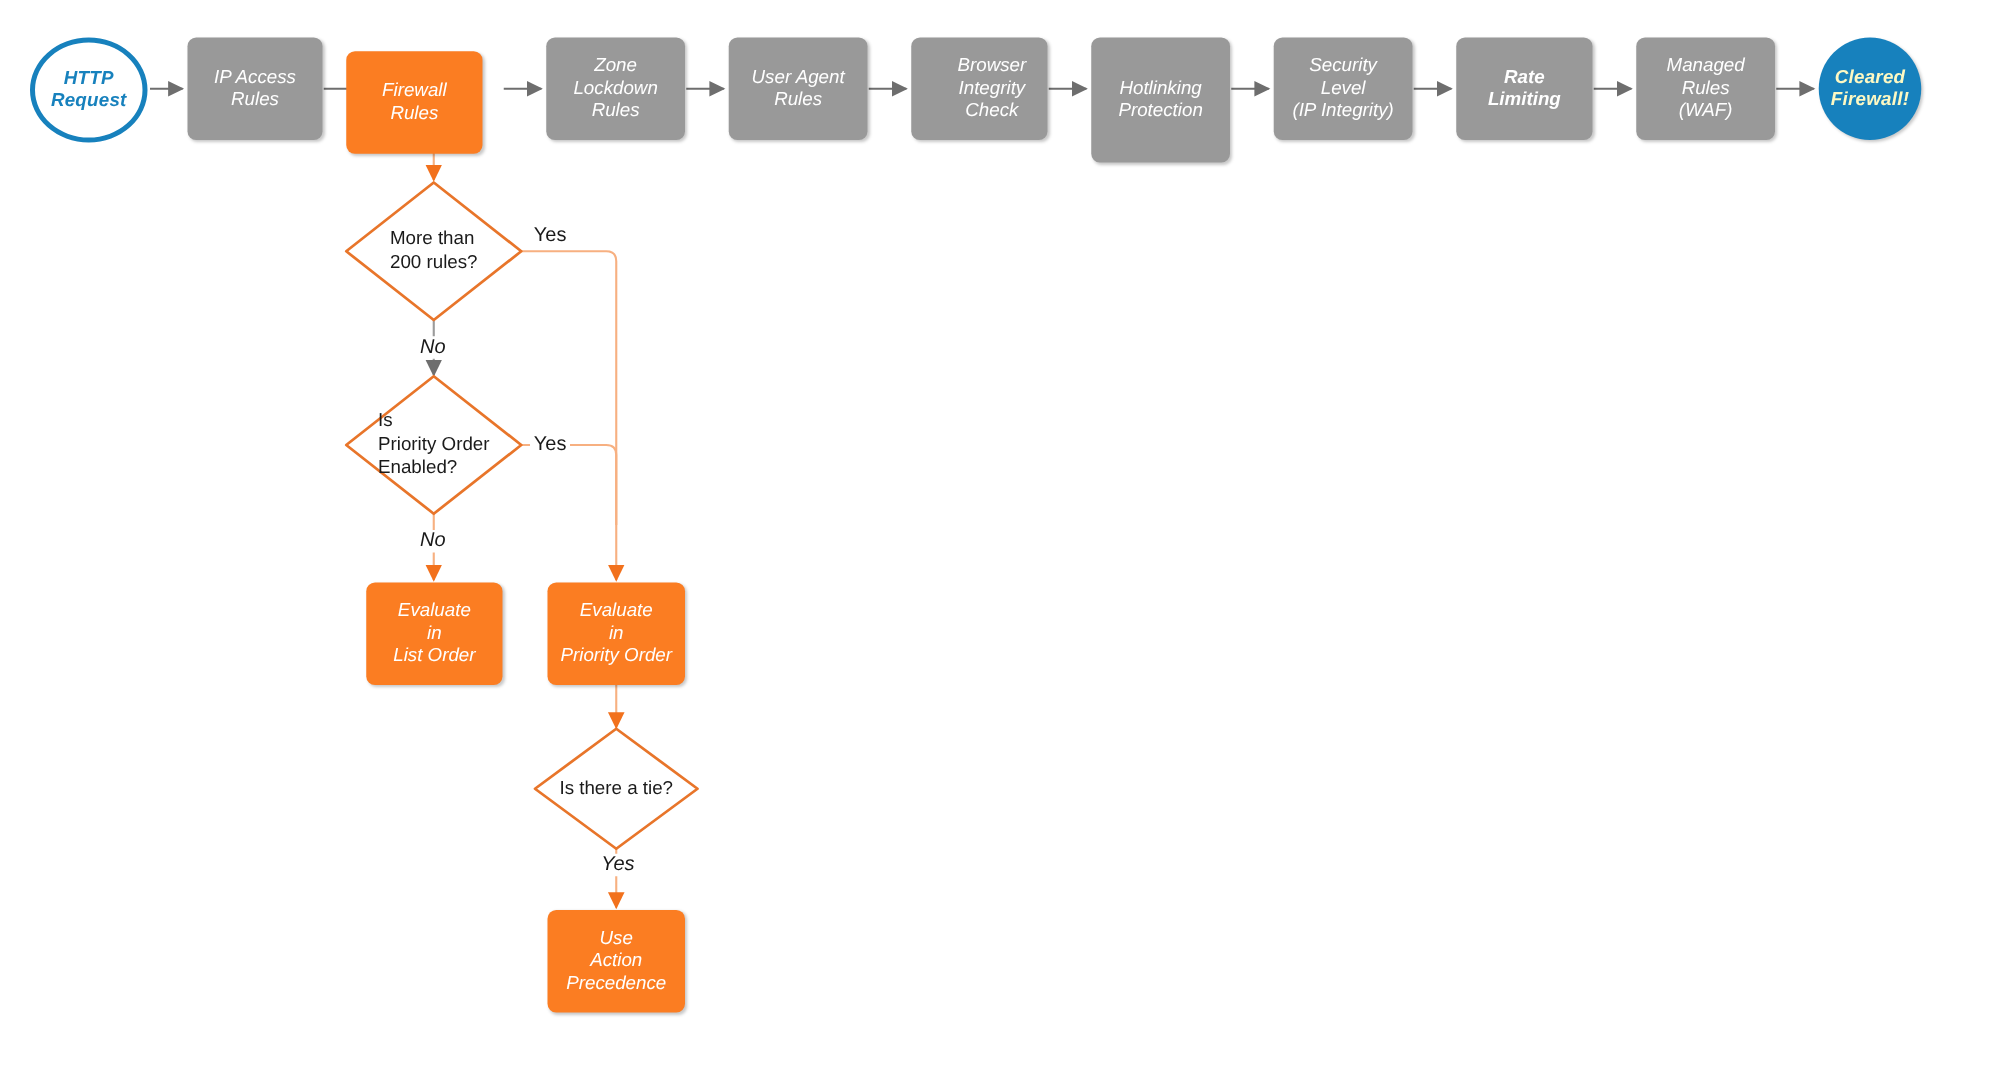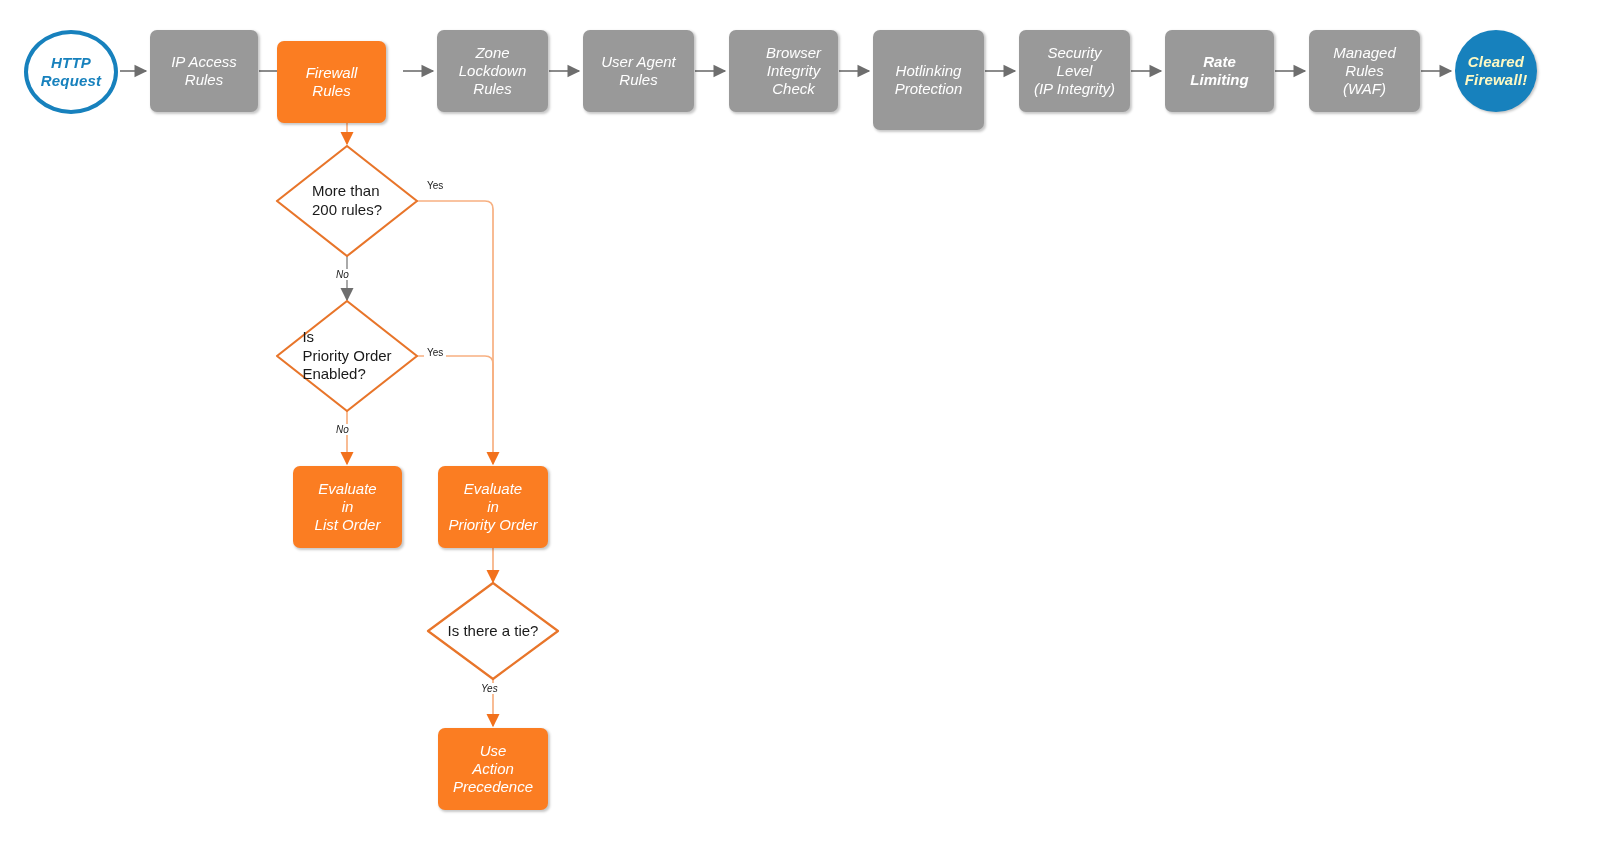--- a/index.html
+++ b/index.html
@@ -80,21 +80,21 @@
     text-align: left;
     font-size: 15px;
     color: #1a1a1a;
     line-height: 1.25;
     white-space: pre-line;
   }
 
   
   .elabel {
     position: absolute;
-    font-size: 10px;
+    font-size: 16px;
     color: #1a1a1a;
     background: #ffffff;
     padding: 0 3px;
     white-space: nowrap;
     text-align: center;
   }
   .elabel.ital { font-style: italic; }
 
   .multiline { white-space: pre-line; }
 </style>

